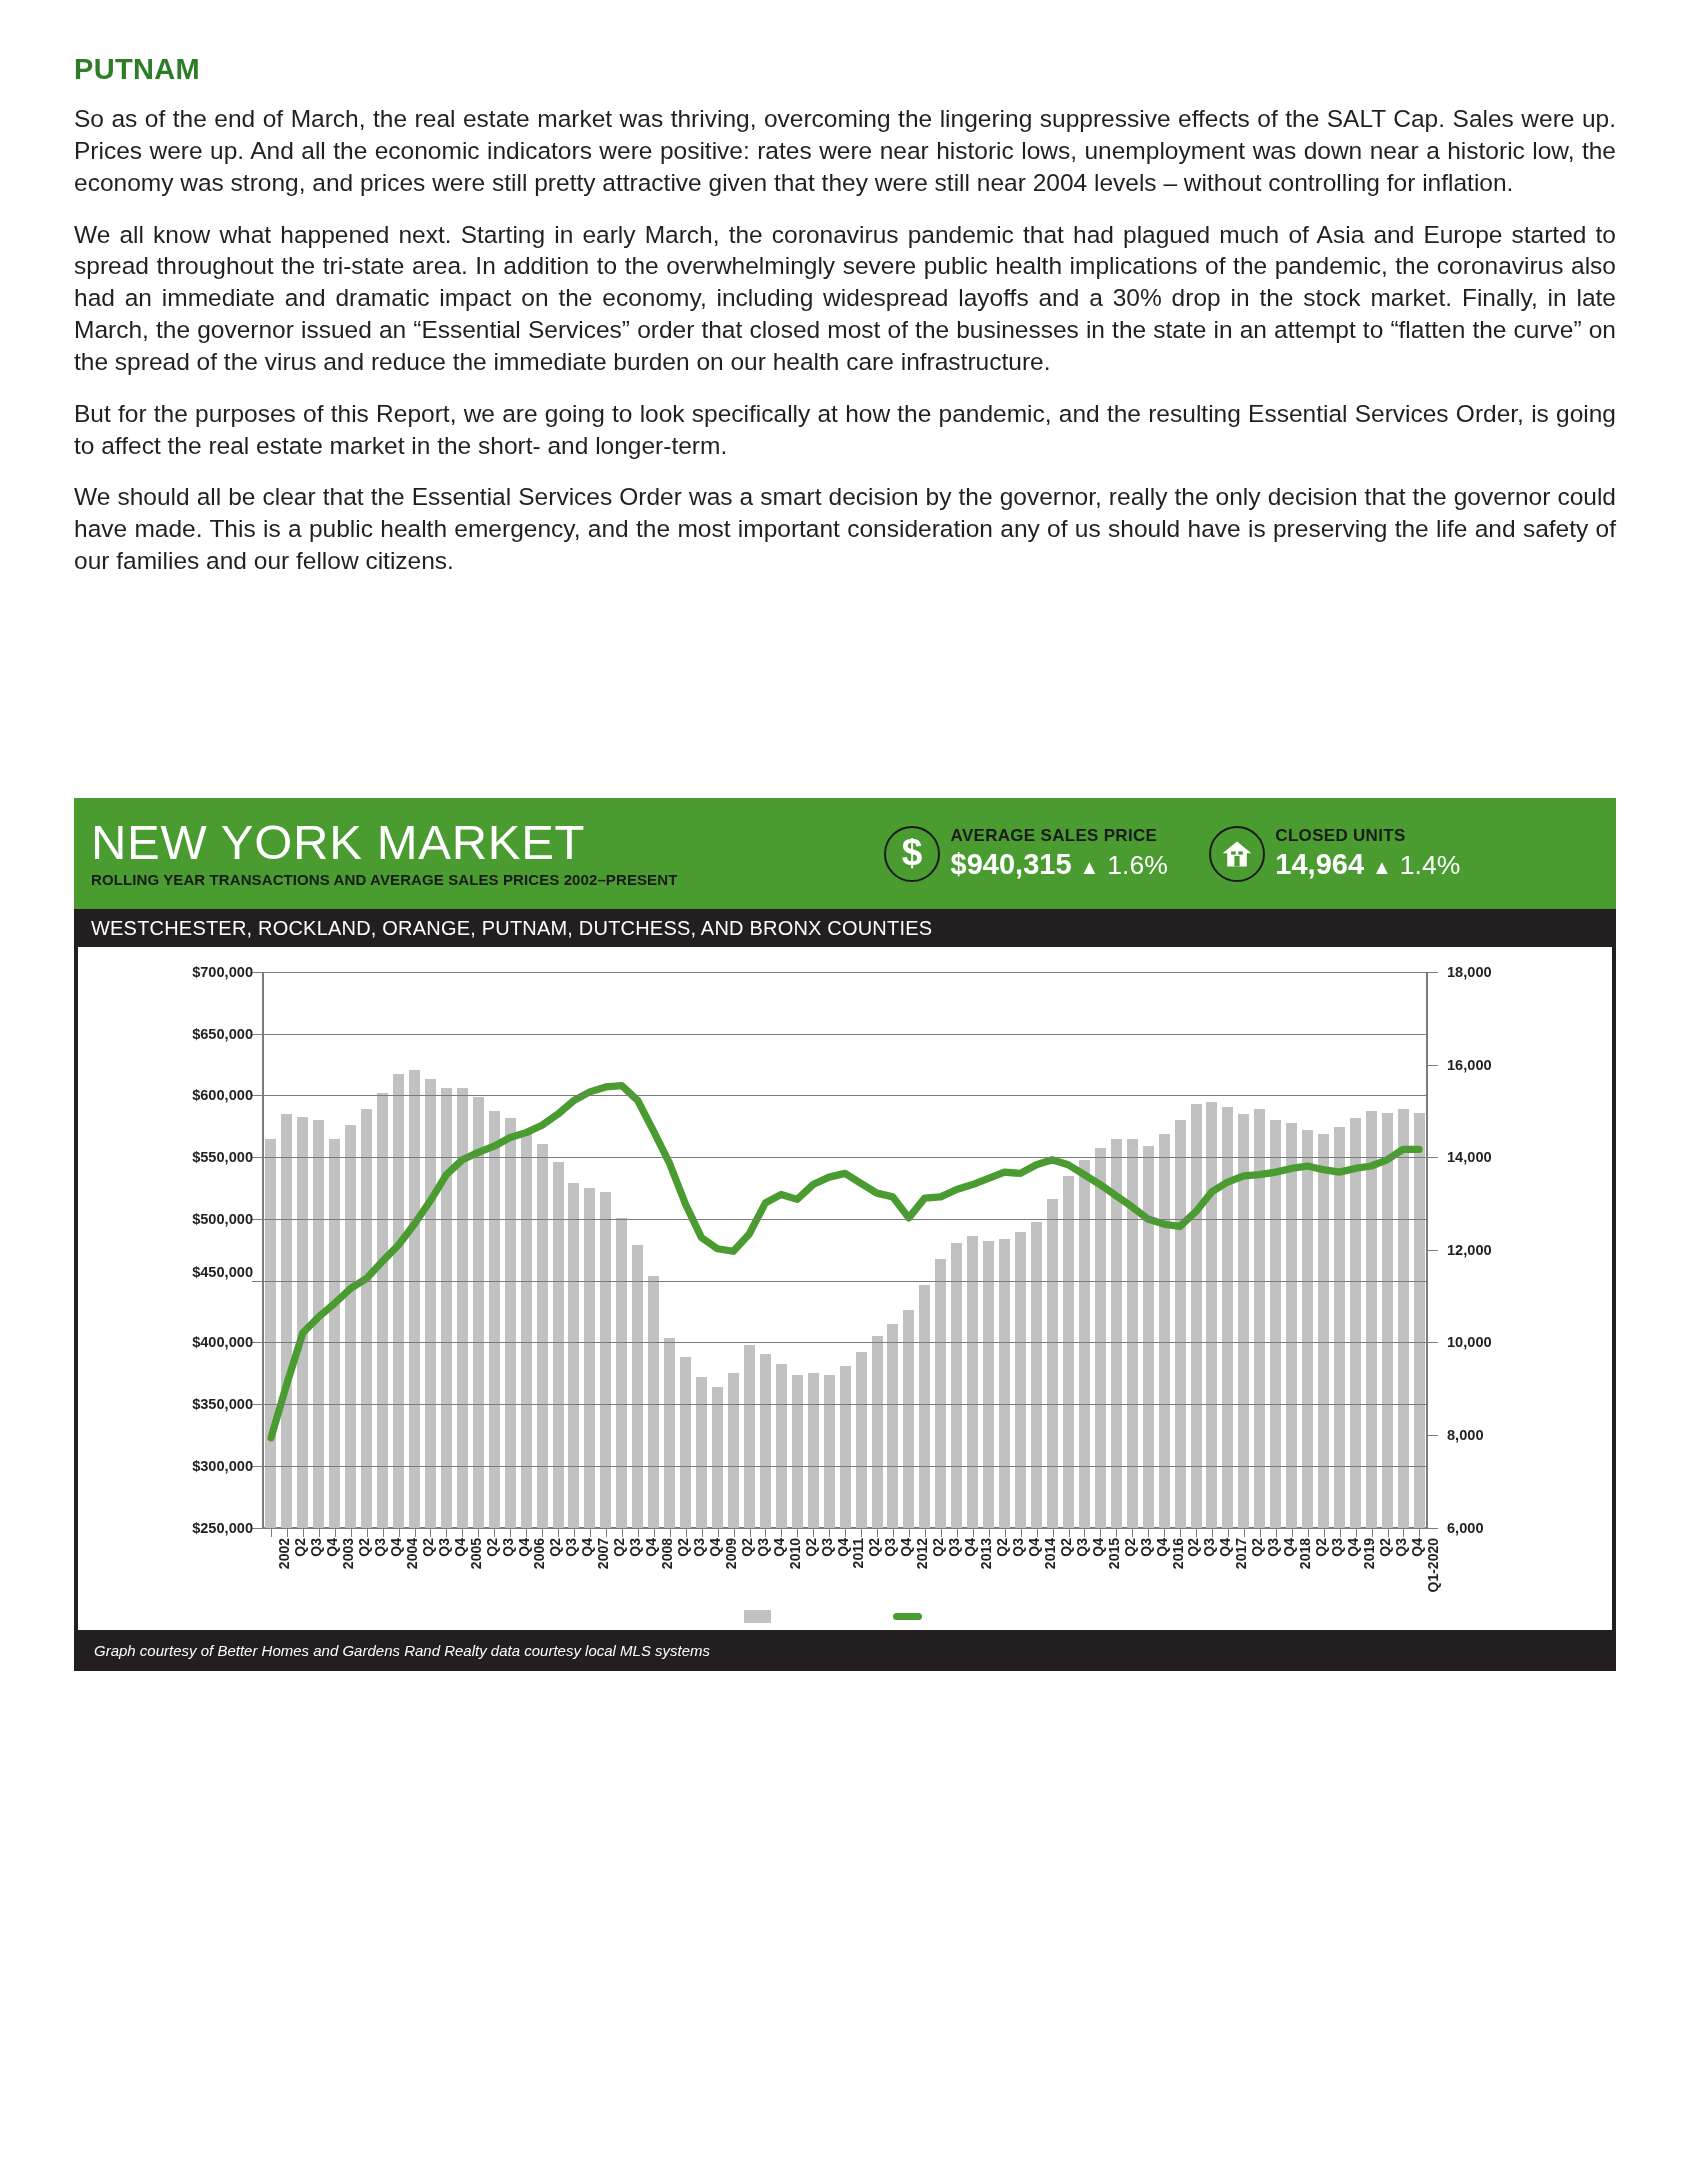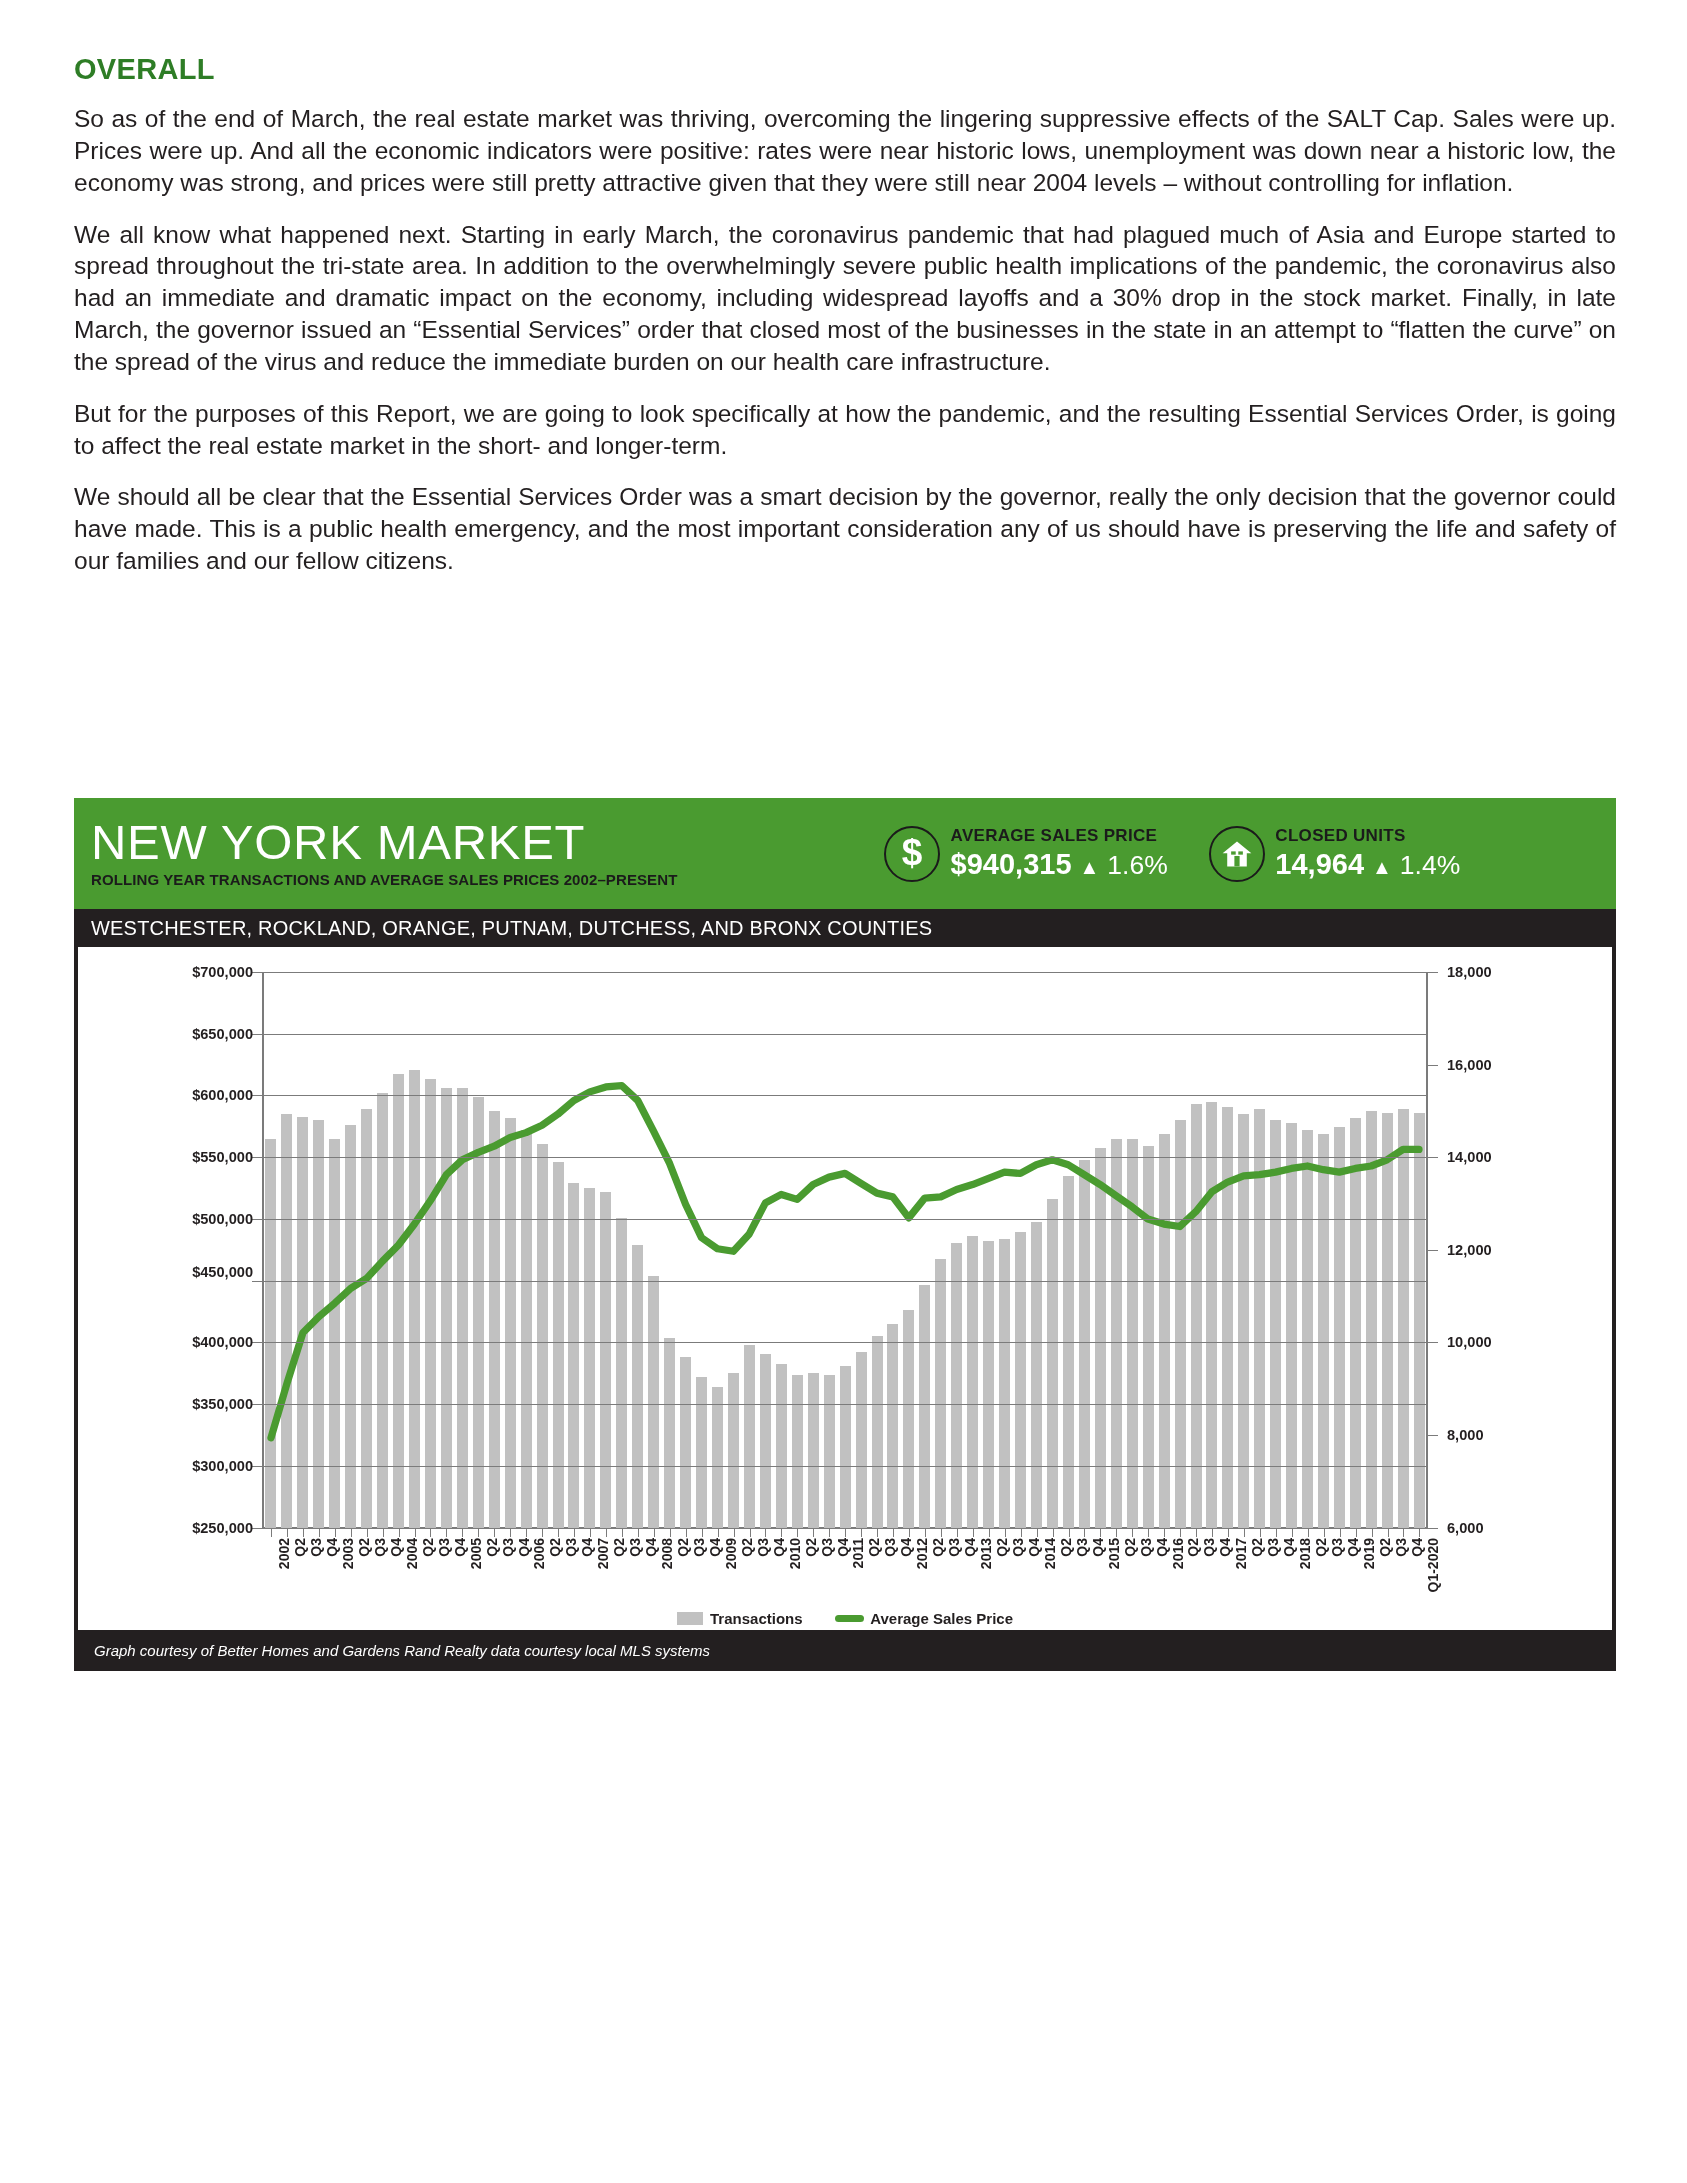--- a/index.html
+++ b/index.html
@@ -119,31 +119,31 @@
     position:absolute; top:0;
     font-size:14px; font-weight:bold; color:#231f20;
     transform-origin:left top; transform:rotate(-90deg) translateX(-100%);
     white-space:nowrap;
   }
 
   .legend {
     position:absolute; left:0; right:0; top:663px;
     display:flex; justify-content:center; align-items:center; gap:32px;
   }
-  .legend-item { display:flex; align-items:center; gap:6.6px; font-size:15px; font-weight:bold; color:#231f20; }
+  .legend-item { display:flex; align-items:center; gap:6.6px; font-size:15px; font-weight:bold; color:#231f20;flex-direction:column; }
   .swatch-bar { width:26.5px; height:13.2px; background:#c1c1c1; }
   .swatch-line { width:29px; height:7.3px; background:#4a9b30; border-radius:4px; }
 </style>
 </head>
 <body>
 
 <div class="page">
 
   <div class="content">
-    <h1 class="section-title">OVERALL</h1>
+    <h1 class="section-title">PUTNAM</h1>
     <p class="body-par">So as of the end of March, the real estate market was thriving, overcoming the lingering suppressive effects of the SALT Cap.  Sales were up. Prices were up. And all the economic indicators were positive: rates were near historic lows, unemployment was down near a historic low, the economy was strong, and prices were still pretty attractive given that they were still near 2004 levels – without controlling for inflation.</p>
     <p class="body-par">We all know what happened next. Starting in early March, the coronavirus pandemic that had plagued much of Asia and Europe started to spread throughout the tri-state area. In addition to the overwhelmingly severe public health implications of the pandemic, the coronavirus also had an immediate and dramatic impact on the economy, including widespread layoffs and a 30% drop in the stock market.  Finally, in late March, the governor issued an “Essential Services” order that closed most of the businesses in the state in an attempt to “flatten the curve” on the spread of the virus and reduce the immediate burden on our health care infrastructure.</p>
     <p class="body-par">But for the purposes of this Report, we are going to look specifically at how the pandemic, and the resulting Essential Services Order, is going to affect the real estate market in the short- and longer-term.</p>
     <p class="body-par">We should all be clear that the Essential Services Order was a smart decision by the governor, really the only decision that the governor could have made. This is a public health emergency, and the most important consideration any of us should have is preserving the life and safety of our families and our fellow citizens.</p>
   </div>
 
   <div class="chart-card">
 
     <div class="card-head">
       <div class="head-left">

